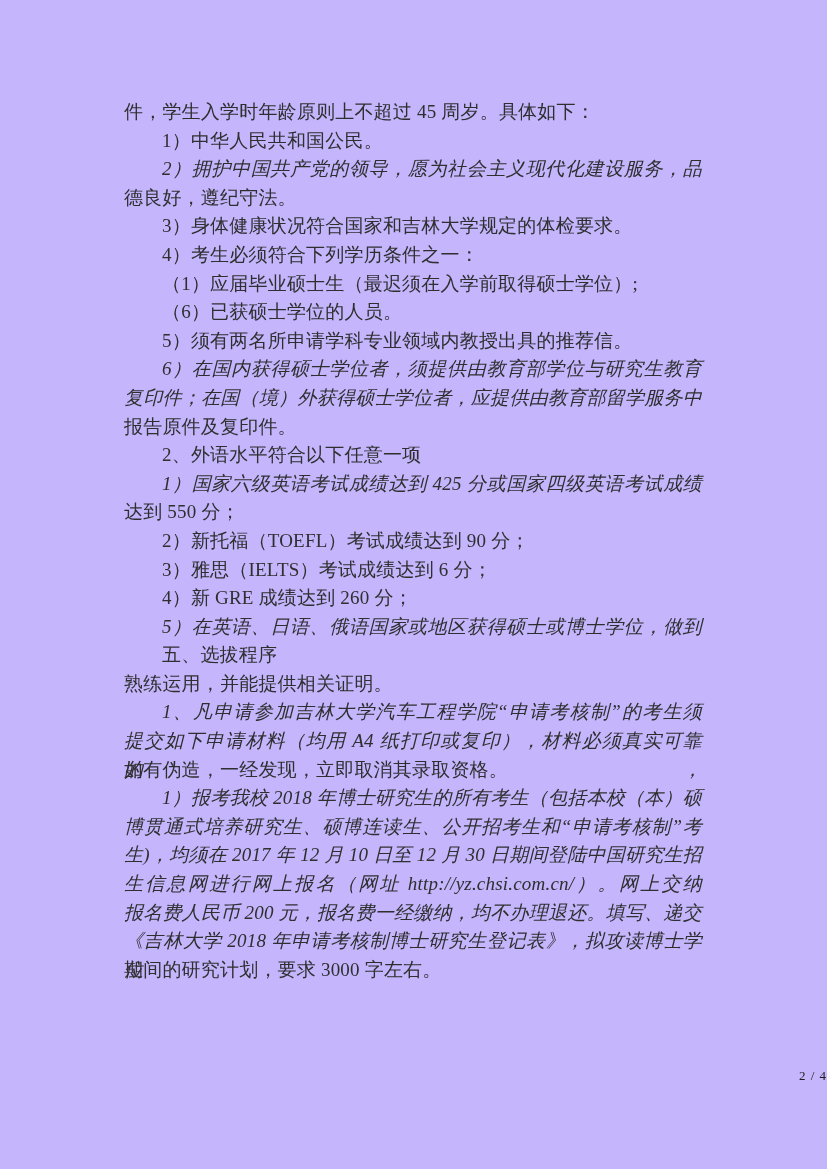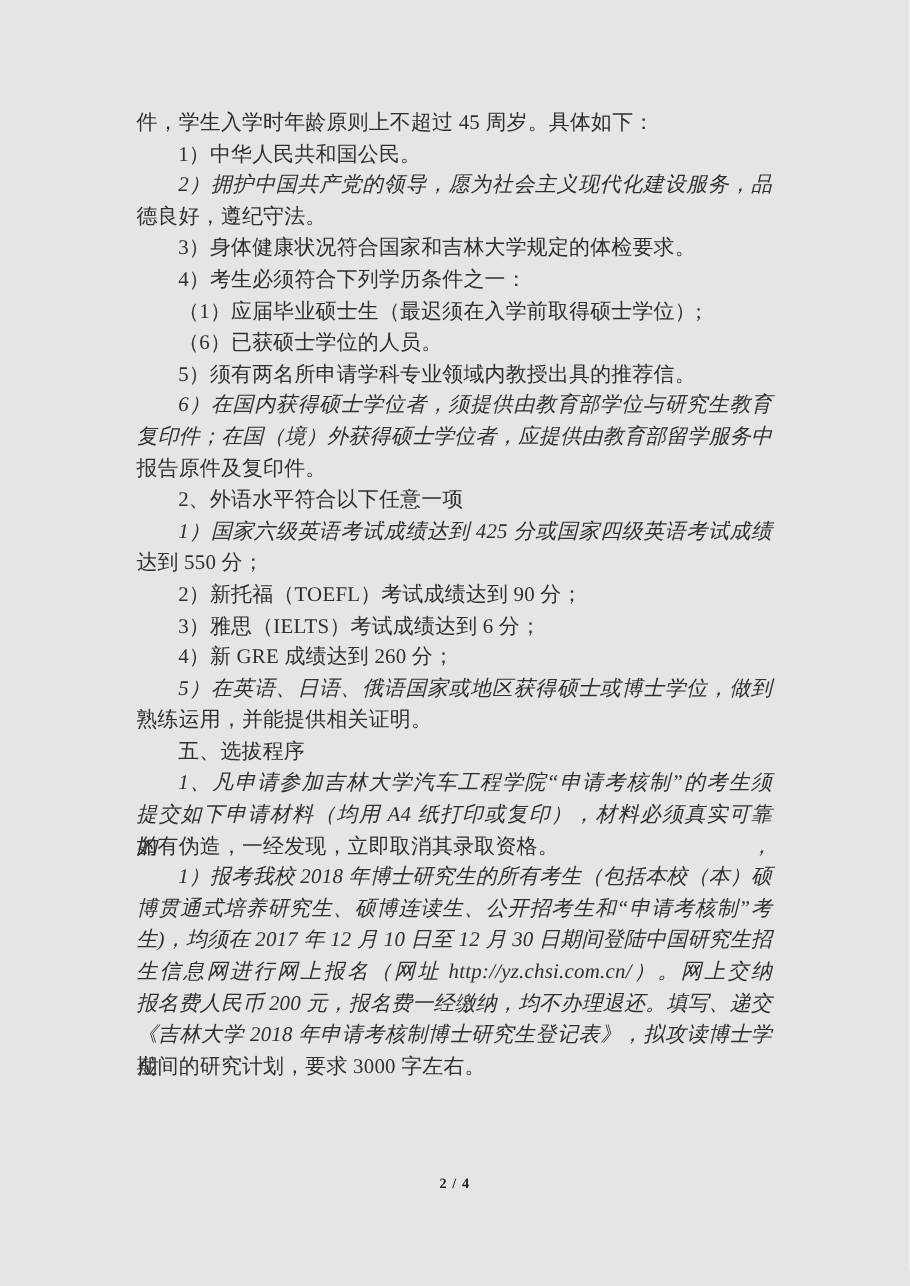--- a/index.html
+++ b/index.html
@@ -1,19 +1,19 @@
 <!DOCTYPE html>
 <html><head>
 <meta charset="utf-8">
 <style>
   html,body { margin:0; padding:0; background:#ffffff; }
   .page {
     position:relative;
     width:827px; height:1169px;
-    background:#e5e5e5;
+    background:#c4b5fd;
     overflow:hidden;
     font-family:"Liberation Serif","DejaVu Serif",serif;
     color:#2f2f2f;
   }
   .text-block {
     position:absolute;
     left:124px; top:98px;
     width:578px;
     font-size:19px;
     line-height:28.6px;
@@ -27,23 +27,23 @@
   .ind { text-indent:2em; }
   .just {
     text-align:justify;
     text-align-last:justify;
     font-style:italic;
   }
   .footer {
     position:absolute;
     left:0; top:1068px;
     width:827px;
-    text-align:center;
+    text-align:right;
     font-size:13px;
-    font-weight:bold;
+    font-weight:normal;
     color:#1d1d1d;
     letter-spacing:1px;
   }
 </style>
 </head>
 <body>
 
 <div class="page">
   <div class="text-block">
     <div class="line">件，学生入学时年龄原则上不超过 45 周岁。具体如下：</div>
@@ -58,22 +58,22 @@
     <div class="line ind just">6）在国内获得硕士学位者，须提供由教育部学位与研究生教育</div>
     <div class="line just">复印件；在国（境）外获得硕士学位者，应提供由教育部留学服务中</div>
     <div class="line">报告原件及复印件。</div>
     <div class="line ind">2、外语水平符合以下任意一项</div>
     <div class="line ind just">1）国家六级英语考试成绩达到 425 分或国家四级英语考试成绩</div>
     <div class="line">达到 550 分；</div>
     <div class="line ind">2）新托福（TOEFL）考试成绩达到 90 分；</div>
     <div class="line ind">3）雅思（IELTS）考试成绩达到 6 分；</div>
     <div class="line ind">4）新 GRE 成绩达到 260 分；</div>
     <div class="line ind just">5）在英语、日语、俄语国家或地区获得硕士或博士学位，做到</div>
+    <div class="line ind">五、选拔程序</div>
     <div class="line">熟练运用，并能提供相关证明。</div>
-    <div class="line ind">五、选拔程序</div>
     <div class="line ind just">1、凡申请参加吉林大学汽车工程学院“申请考核制”的考生须</div>
     <div class="line just">提交如下申请材料（均用 A4 纸打印或复印），材料必须真实可靠的，</div>
     <div class="line">如有伪造，一经发现，立即取消其录取资格。</div>
     <div class="line ind just">1）报考我校 2018 年博士研究生的所有考生（包括本校（本）硕</div>
     <div class="line just">博贯通式培养研究生、硕博连读生、公开招考生和“申请考核制”考</div>
     <div class="line just">生)，均须在 2017 年 12 月 10 日至 12 月 30 日期间登陆中国研究生招</div>
     <div class="line just">生信息网进行网上报名（网址 http://yz.chsi.com.cn/）。网上交纳</div>
     <div class="line just">报名费人民币 200 元，报名费一经缴纳，均不办理退还。填写、递交</div>
     <div class="line just">《吉林大学 2018 年申请考核制博士研究生登记表》，拟攻读博士学位</div>
     <div class="line">期间的研究计划，要求 3000 字左右。</div>

